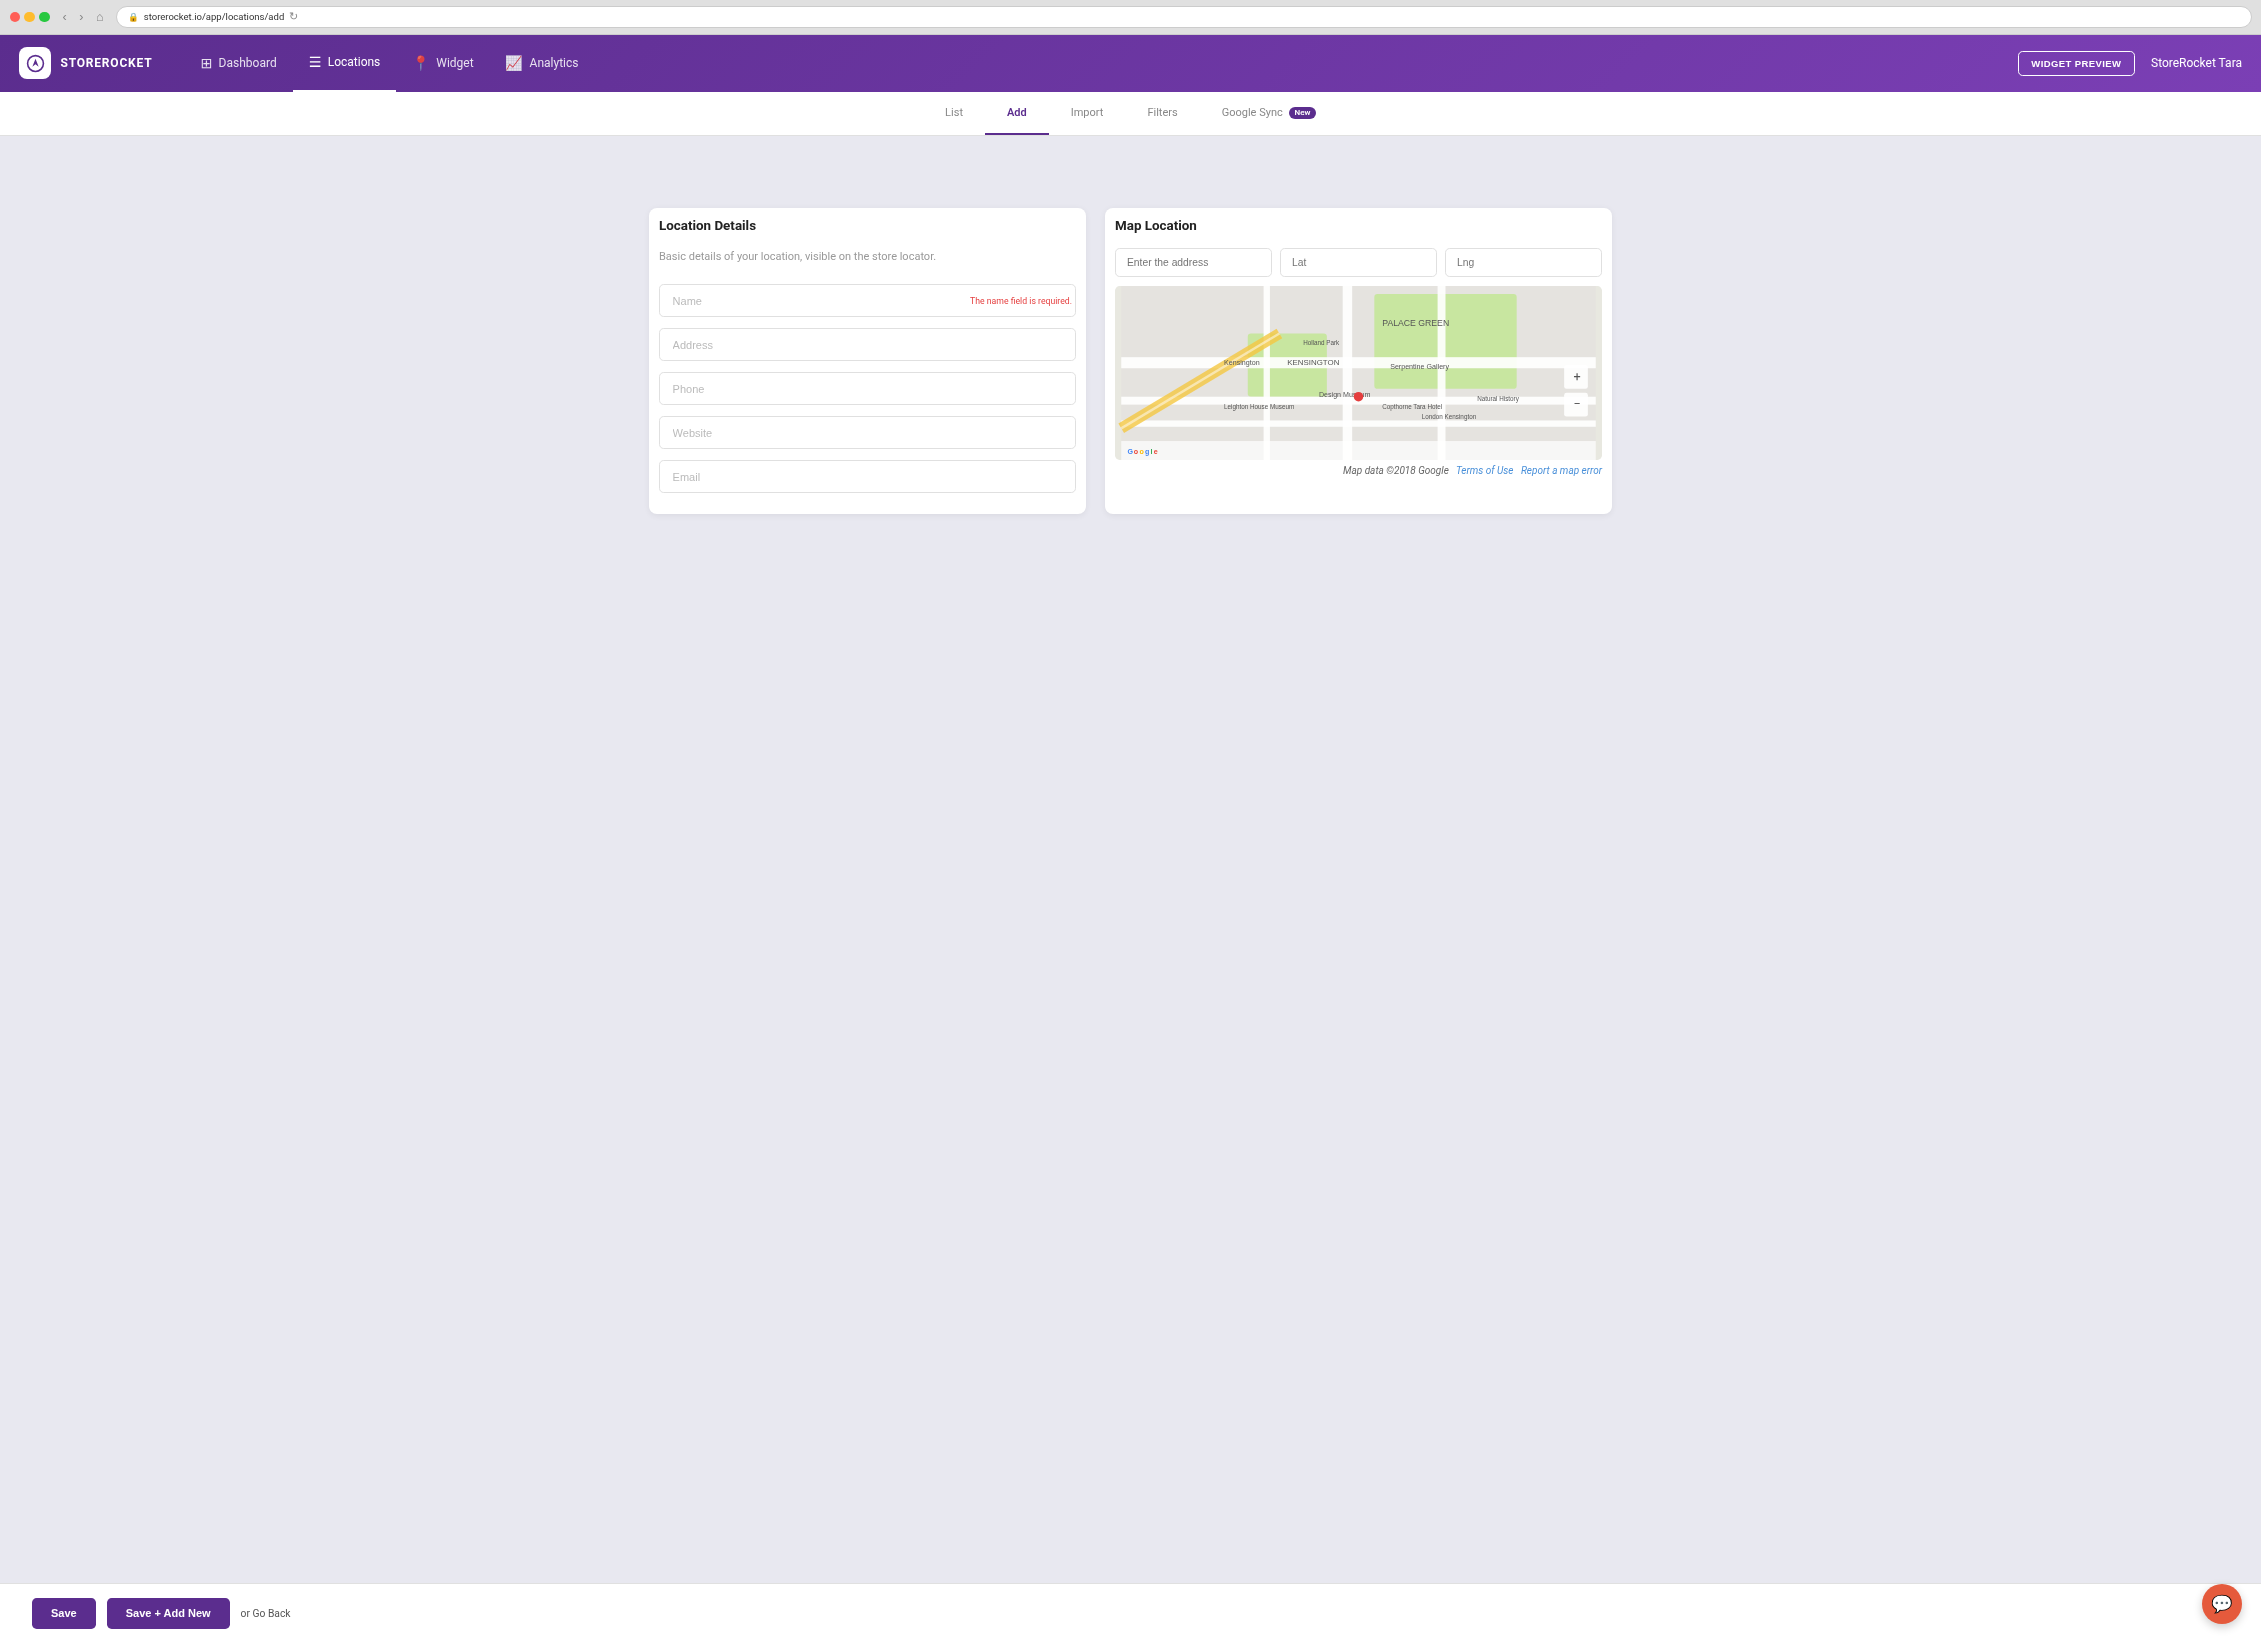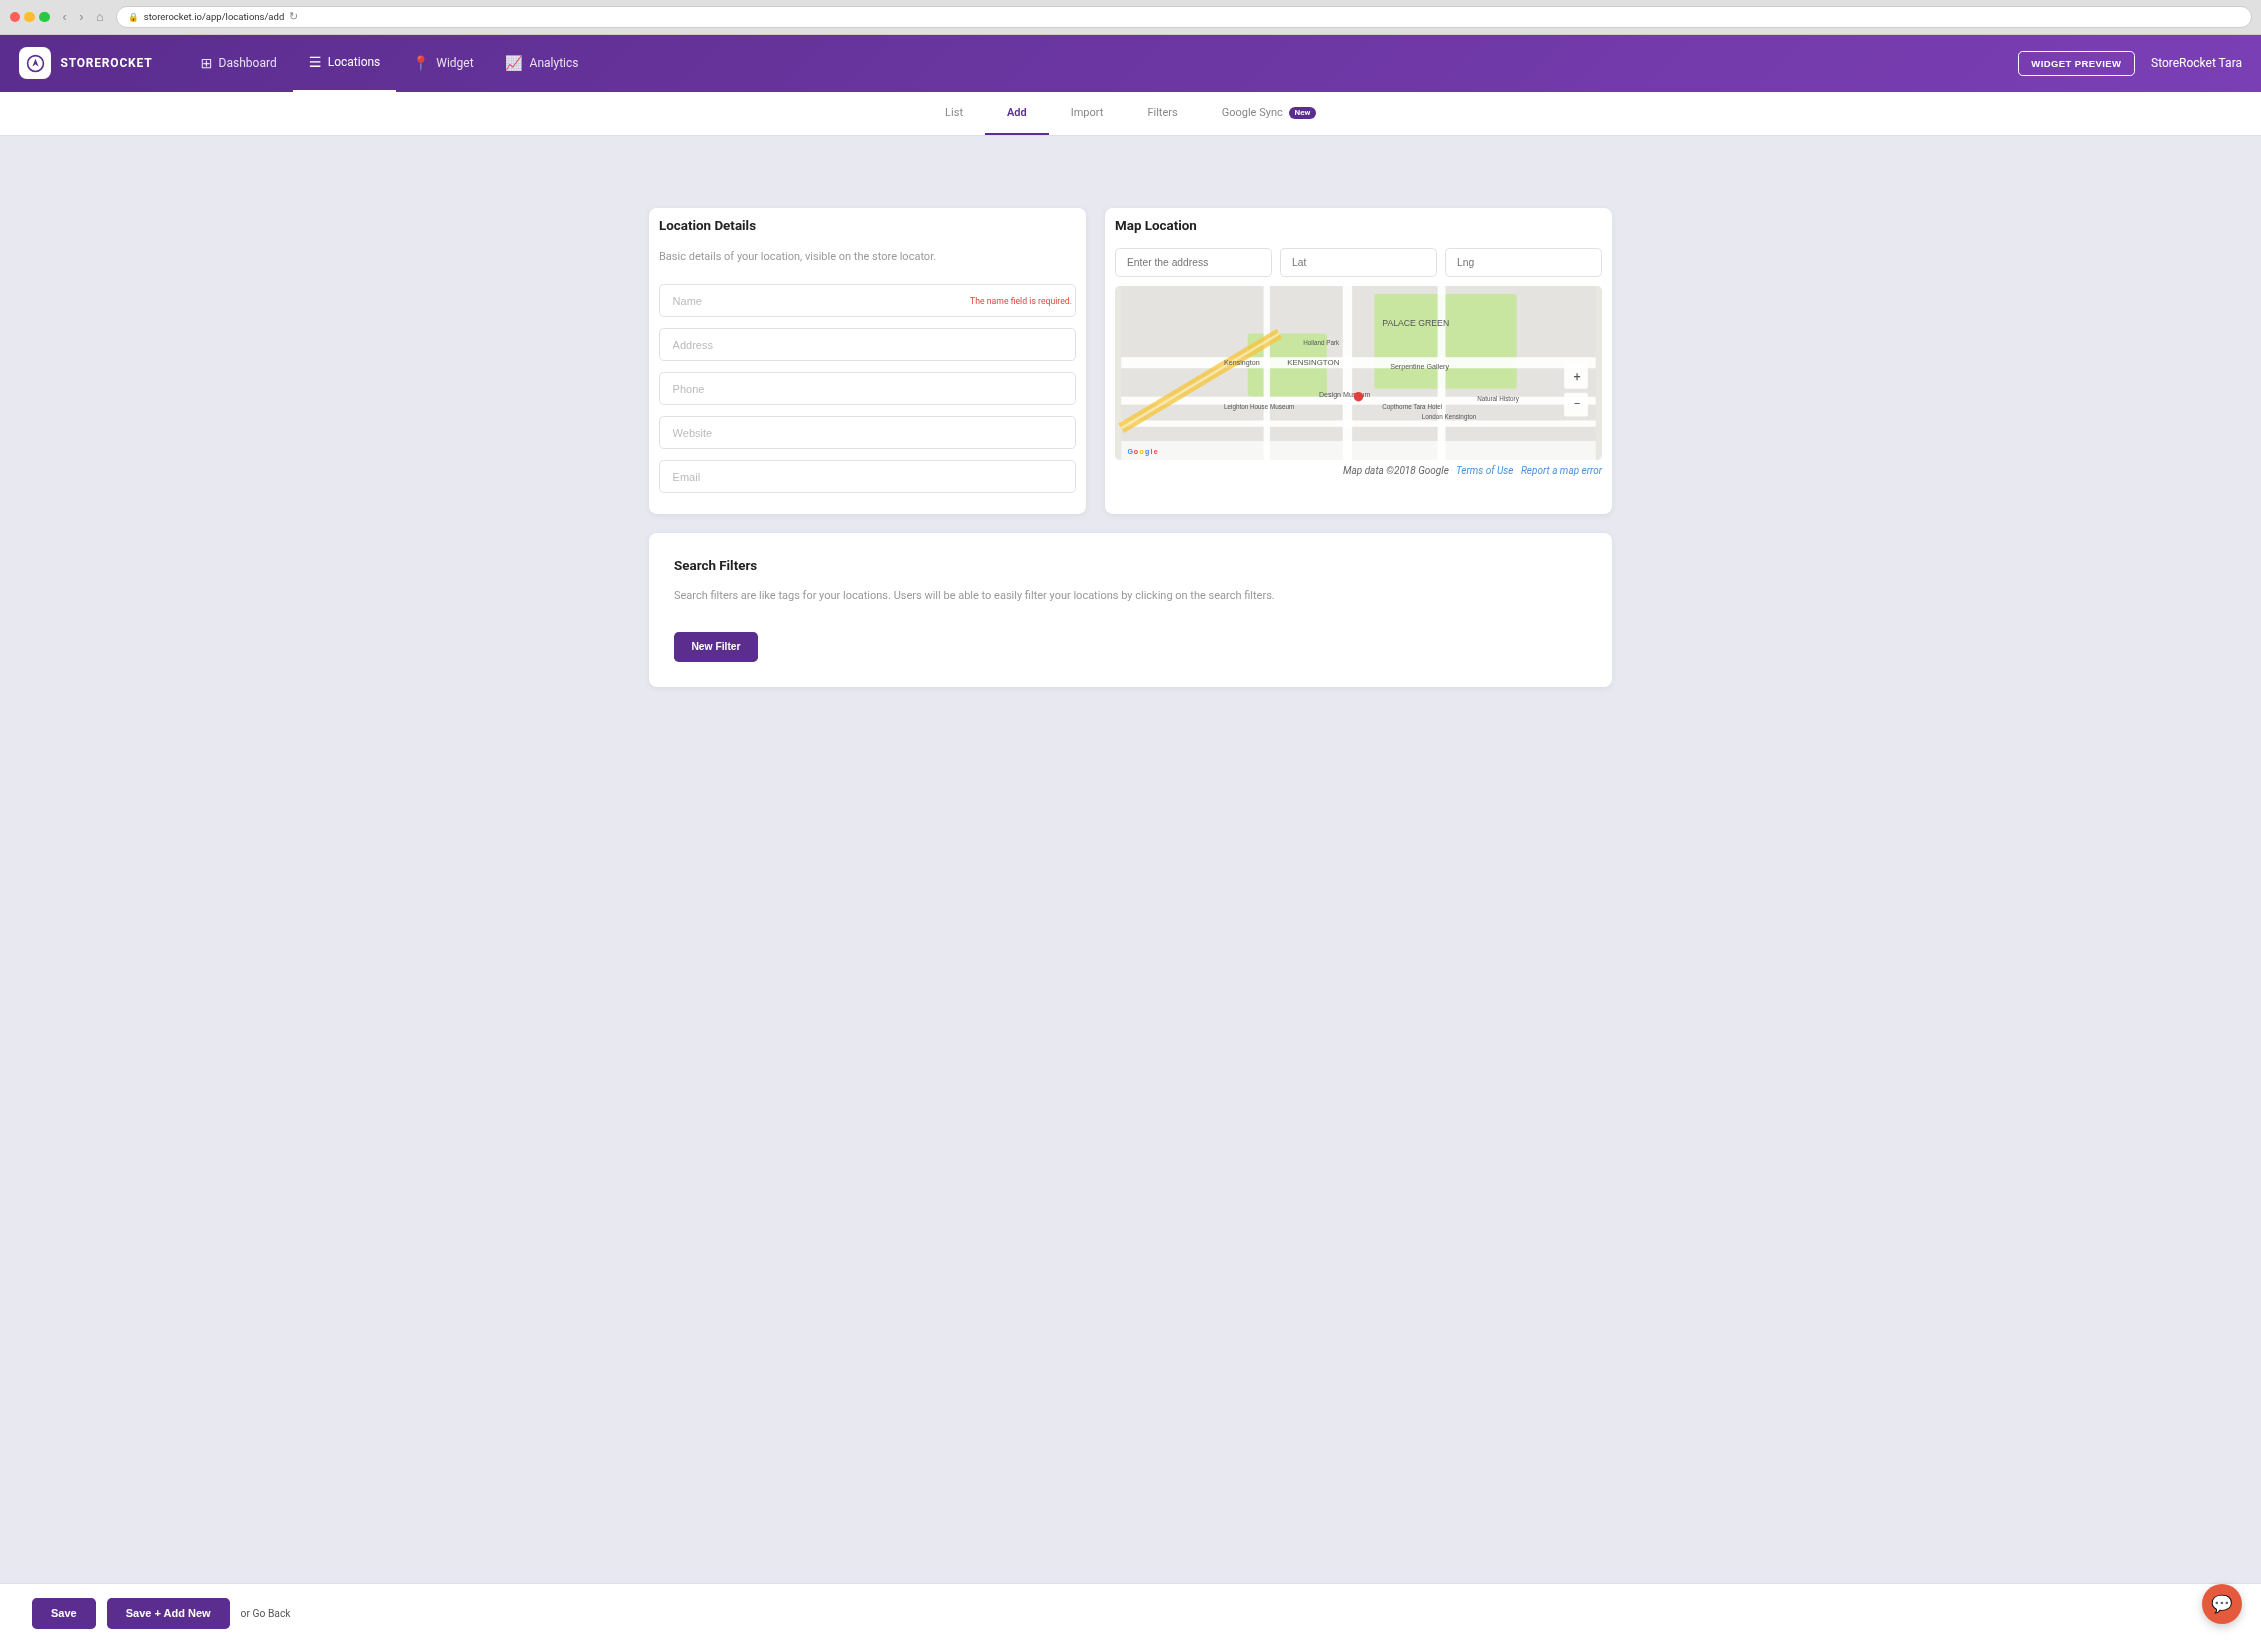--- a/index.html
+++ b/index.html
@@ -521,25 +521,20 @@
         <span>Map data ©2018 Google</span>
         &nbsp;
         <a href="#">Terms of Use</a>
         &nbsp;
         <a href="#">Report a map error</a>
       </div>
     </div>
 
   </div>
 
-  <div class="filters-card">
-    <h2 class="card-title">Search Filters</h2>
-    <p class="card-description">Search filters are like tags for your locations. Users will be able to easily filter your locations by clicking on the search filters.</p>
-    <button class="new-filter-btn">New Filter</button>
-  </div>
 
   <div style="height: 63px;"></div>
 </div>
 
 <div class="bottom-bar">
   <button class="save-btn">Save</button>
   <button class="save-add-btn">Save + Add New</button>
   <span class="go-back-link">or Go Back</span>
 </div>
 

